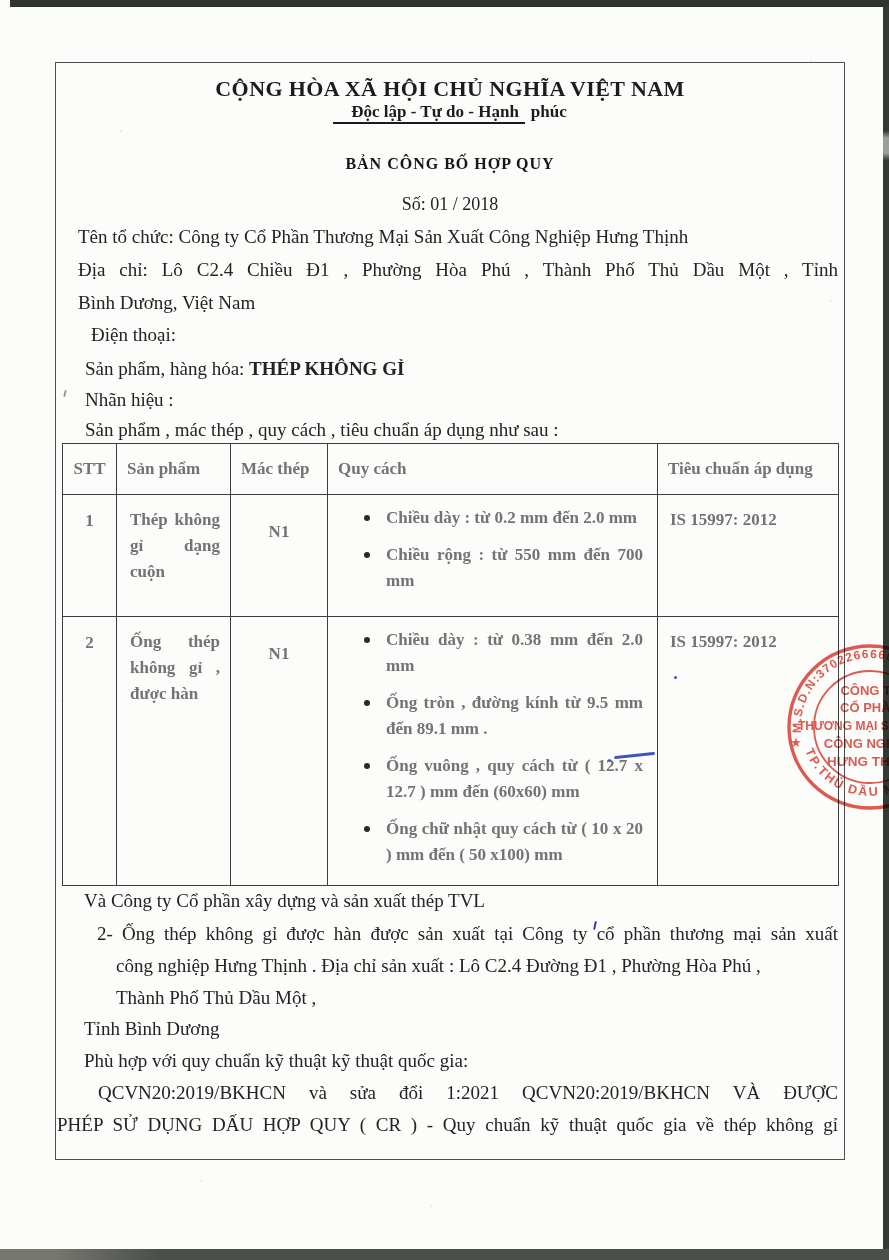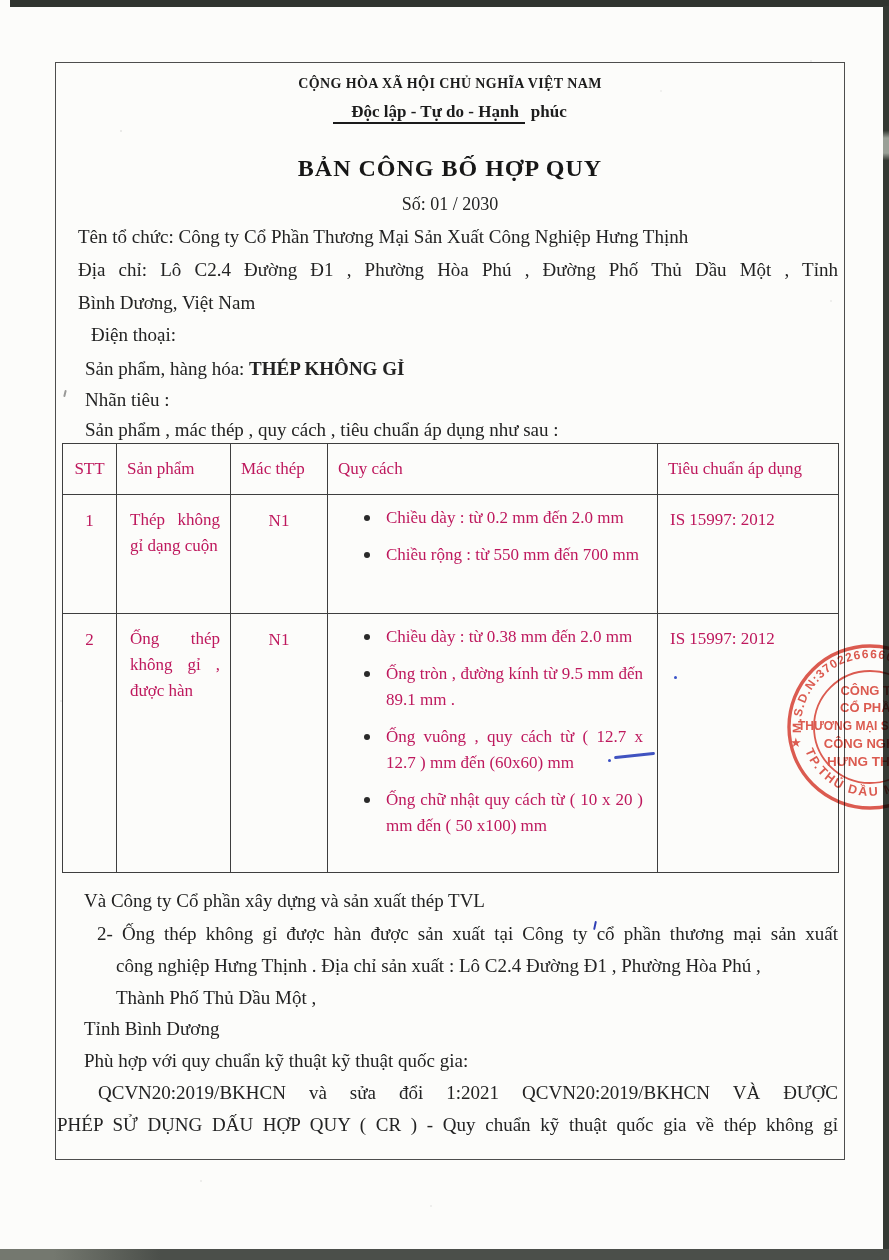--- a/index.html
+++ b/index.html
@@ -18,40 +18,40 @@
   .speckles { position:absolute; left:120px; top:130px; width:2px; height:2px; border-radius:50%;
               background:rgba(60,60,60,.12);
               box-shadow:690px -70px 0 rgba(60,60,60,.10), 80px 1050px 0 rgba(60,60,60,.10),
                          710px 170px 0 rgba(60,60,60,.09), -60px 570px 0 rgba(60,60,60,.10),
                          310px 1075px 0 rgba(60,60,60,.09), 540px -40px 0 rgba(60,60,60,.08); }
   
   .frame { position:absolute; left:55px; top:62px; width:788px; height:1096px;
            border:1.6px solid #4d4d4d; }
   
   .center { position:absolute; left:55px; width:790px; text-align:center; white-space:nowrap; }
-  .nat-title { top:76px;  font-size:14px; font-weight:bold; letter-spacing:.4px; color:#1c1c1c; }
+  .nat-title { top:76px;  font-size:22px; font-weight:bold; letter-spacing:.4px; color:#1c1c1c; }
   .motto     { top:102px; font-size:17px; font-weight:bold; color:#1c1c1c;text-align:center; }
   .motto-u   { padding:0 6px 1px 18px; border-bottom:2.2px solid #1a1a1a; }
   .motto-rest{ margin-left:6px; }
-  .doc-title { top:155px; font-size:24px; font-weight:bold; letter-spacing:1px; color:#161616; }
+  .doc-title { top:155px; font-size:16px; font-weight:bold; letter-spacing:1px; color:#161616; }
   .doc-no    { top:194px; font-size:18px; }
   
   .ln { position:absolute; font-size:19px; line-height:26px; white-space:nowrap; }
   .jline { white-space:normal; text-align:justify; text-align-last:justify; }
   .b { font-weight:bold; }
   
   table.spec { position:absolute; left:62px; top:443px; width:776px; border-collapse:collapse;
-               table-layout:fixed; font-size:17px; line-height:26px; color:#be185d; }
+               table-layout:fixed; font-size:17px; line-height:26px; color:#737373;font-weight:bold; }
   table.spec td { border:1.6px solid #3e3e3e; vertical-align:top; }
   tr.h td { height:42px; vertical-align:middle; padding:4px 10px; }
   td.h-stt { text-align:center; padding:4px 2px; }
   tr.r1 td { height:96px; } tr.r2 td { height:236px; }
   td.c-stt { text-align:center; padding-top:13px; }
   td.c-sp  { padding:12px 10px 10px 13px; text-align:justify; }
-  td.c-mt  { text-align:center; padding-top:13px; }
+  td.c-mt  { text-align:center; padding-top:24px; }
   td.c-qc  { padding:10px 14px 6px 36px; }
   td.c-tc  { padding:12px 6px 0 12px;margin-top:32px; }
   .qci { display:flex; margin-bottom:11px; }
   .qci .dot { flex:0 0 6px; width:6px; height:6px; border-radius:50%; background:#2a2a2a; margin:10px 16px 0 0; }
   .qci .qtx { flex:1; text-align:justify; }
   
   .stamp { position:absolute; left:740px; top:597px; width:260px; height:260px;
            mix-blend-mode:multiply; opacity:.93; }
   .stamp text { fill:#dc4f44; font-family:"Liberation Sans","DejaVu Sans",sans-serif; font-weight:bold; }
   .stamp circle { stroke:#dc4f44; fill:none; }
@@ -72,30 +72,30 @@
   <div class="scan-right"></div>
   <div class="scan-bottom"></div>
   <div class="speckles"></div>
   <div class="frame"></div>
 
   <div class="center nat-title">CỘNG HÒA XÃ HỘI CHỦ NGHĨA VIỆT NAM</div>
   <div class="center motto">
     <span class="motto-u">Độc lập - Tự do - Hạnh</span><span class="motto-rest">phúc</span>
   </div>
   <div class="center doc-title">BẢN CÔNG BỐ HỢP QUY</div>
-  <div class="center doc-no">Số: 01 / 2030</div>
+  <div class="center doc-no">Số: 01 / 2018</div>
 
   <div class="ln" style="left:78px; top:224px;">Tên tổ chức: Công ty Cổ Phần Thương Mại Sản Xuất Công Nghiệp Hưng Thịnh</div>
-  <div class="ln jline" style="left:78px; top:257px; width:760px;">Địa chỉ: Lô C2.4 Đường Đ1 , Phường Hòa Phú , Đường Phố Thủ Dầu Một , Tỉnh</div>
+  <div class="ln jline" style="left:78px; top:257px; width:760px;">Địa chỉ: Lô C2.4 Chiều Đ1 , Phường Hòa Phú , Thành Phố Thủ Dầu Một , Tỉnh</div>
   <div class="ln" style="left:78px; top:290px;">Bình Dương, Việt Nam</div>
   <div class="ln" style="left:78px; top:322px;margin-left:13px;">Điện thoại:</div>
   <div class="ln" style="left:85px; top:356px;">
     <span>Sản phẩm, hàng hóa: </span><span class="b">THÉP KHÔNG GỈ</span>
   </div>
-  <div class="ln" style="left:85px; top:387px;">Nhãn tiêu :</div>
+  <div class="ln" style="left:85px; top:387px;">Nhãn hiệu :</div>
   <div class="ln" style="left:85px; top:417px;">Sản phẩm , mác thép , quy cách , tiêu chuẩn áp dụng như sau :</div>
 
   <table class="spec">
     <colgroup>
         <col style="width:54px">
         <col style="width:114px">
         <col style="width:97px">
         <col style="width:330px">
         <col style="width:181px">
       </colgroup>

